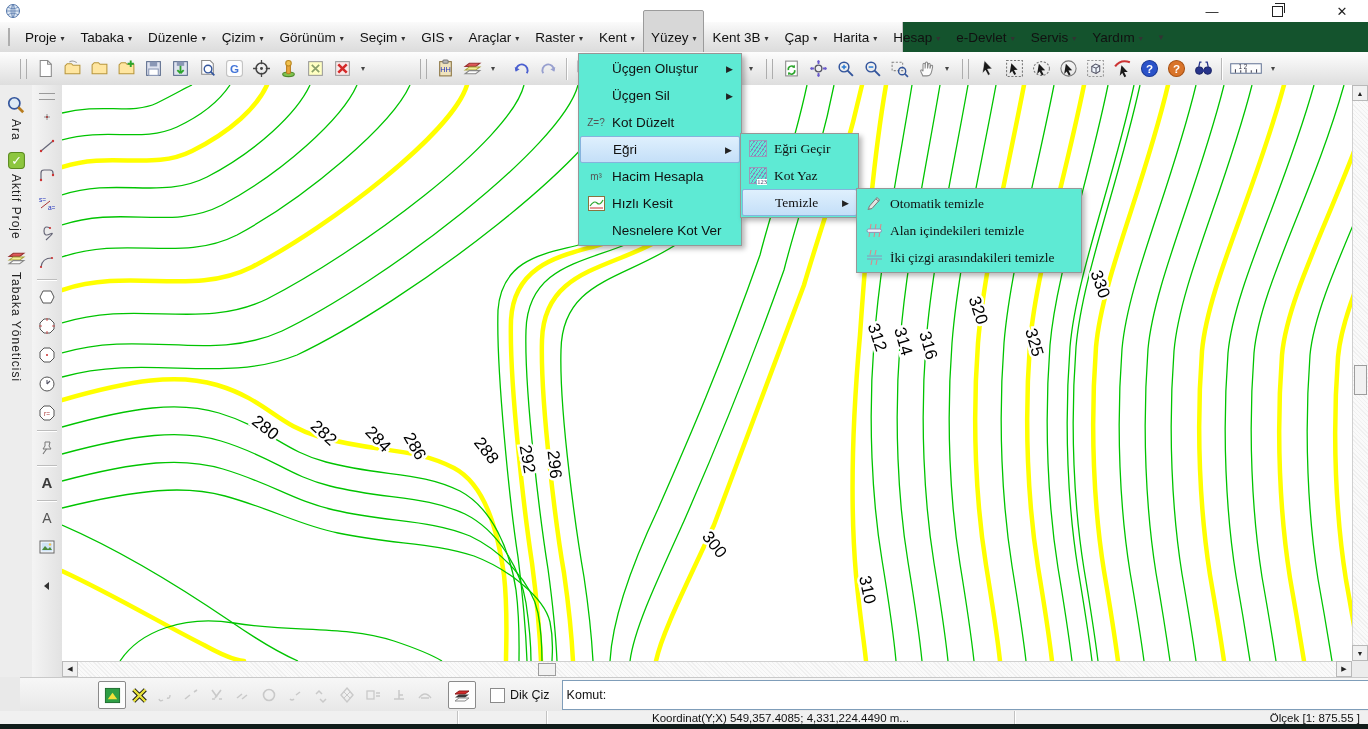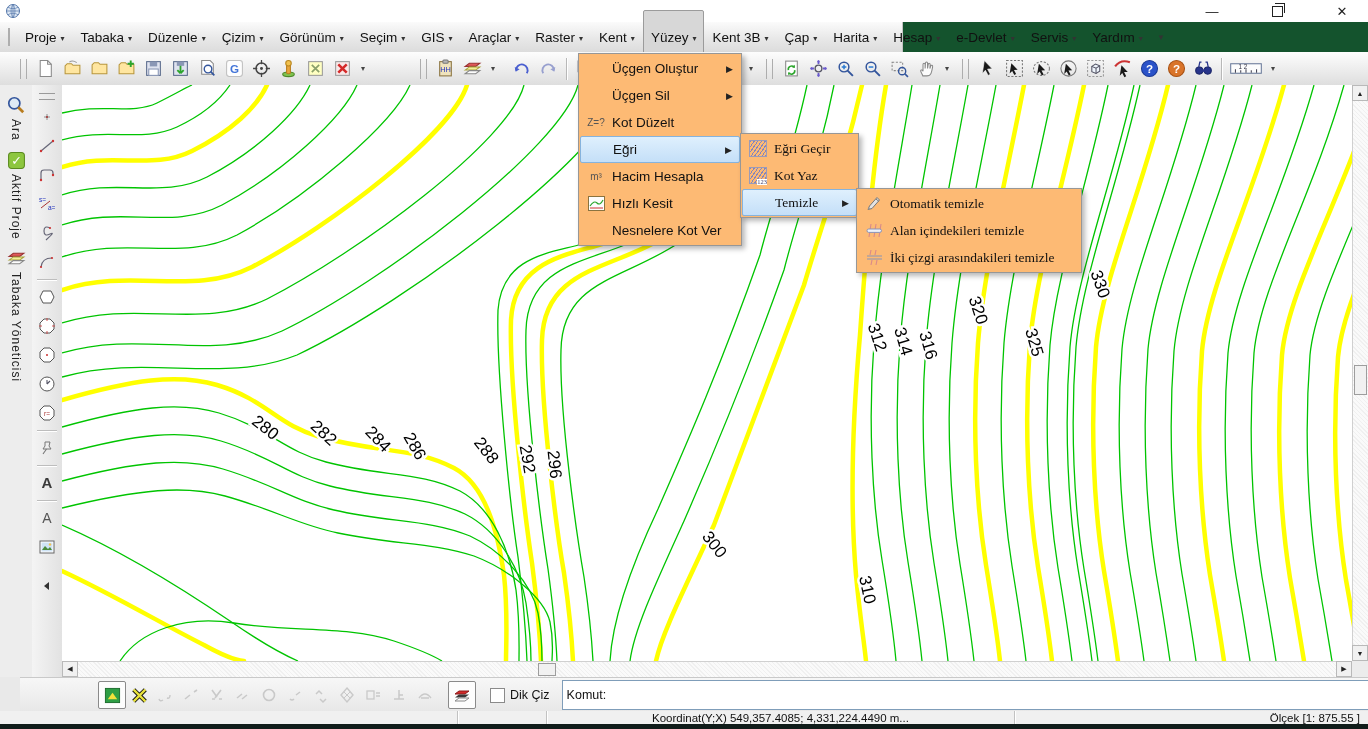--- a/index.html
+++ b/index.html
@@ -52,21 +52,21 @@
   .bb.boxed{border:1px solid #8a8a8a;background:#fdfdfd;border-radius:2px;}
   .chk{width:13px;height:13px;border:1px solid #8a8a8a;background:#fff;margin-right:5px;}
   .chklabel{font-size:12.5px;color:#111;}
   .komut{flex:1;height:28px;margin-left:12px;background:#fff;border:1px solid #7f9db9;border-right:none;display:flex;align-items:center;}
   .komut input{border:none;outline:none;font-size:12.5px;color:#111;padding-left:4px;width:100%;background:transparent;font-family:"Liberation Sans",sans-serif;}
   
   .statusbar{left:0;top:711px;width:1368px;height:13px;background:#f0f0f0;display:flex;font-size:11.5px;color:#111;}
   .seg{border-right:1px solid #c2c2c2;box-shadow:1px 0 0 #fff;display:flex;align-items:center;}
   .darkstrip{left:0;top:724px;width:1368px;height:5px;background:#101c1a;}
   
-  .pmenu{position:absolute;background:#fdba74;border:1px solid #979797;box-shadow:3px 3px 5px rgba(0,0,0,.28);padding:1px;z-index:50;}
+  .pmenu{position:absolute;background:#5eead4;border:1px solid #979797;box-shadow:3px 3px 5px rgba(0,0,0,.28);padding:1px;z-index:50;}
   .mrow{height:27px;display:flex;align-items:center;position:relative;font-size:13.5px;color:#111;box-sizing:border-box;}
   .mrow .ic{width:32px;display:flex;align-items:center;justify-content:center;font-size:10px;color:#555;flex:none;}
   .mrow .lbl{white-space:nowrap;}
   .mrow .arr{position:absolute;right:7px;font-size:9px;color:#222;}
   .mrow.hl{background:linear-gradient(#dff0fd,#c4dff8);border:1px solid #86b3dd;border-radius:2px;}
   .hatchbox{width:16px;height:15px;border:1px solid #9a9ab8;background:repeating-linear-gradient(125deg,#8585bb 0 1px,transparent 1px 3px);position:relative;}
   .hatchbox .sub{position:absolute;right:-1px;bottom:-2px;font-size:6.5px;color:#3a3a66;background:#fff;line-height:6px;}
   .zi{z-index:60;font-family:Liberation Serif, serif;}
 </style>
 </head>

